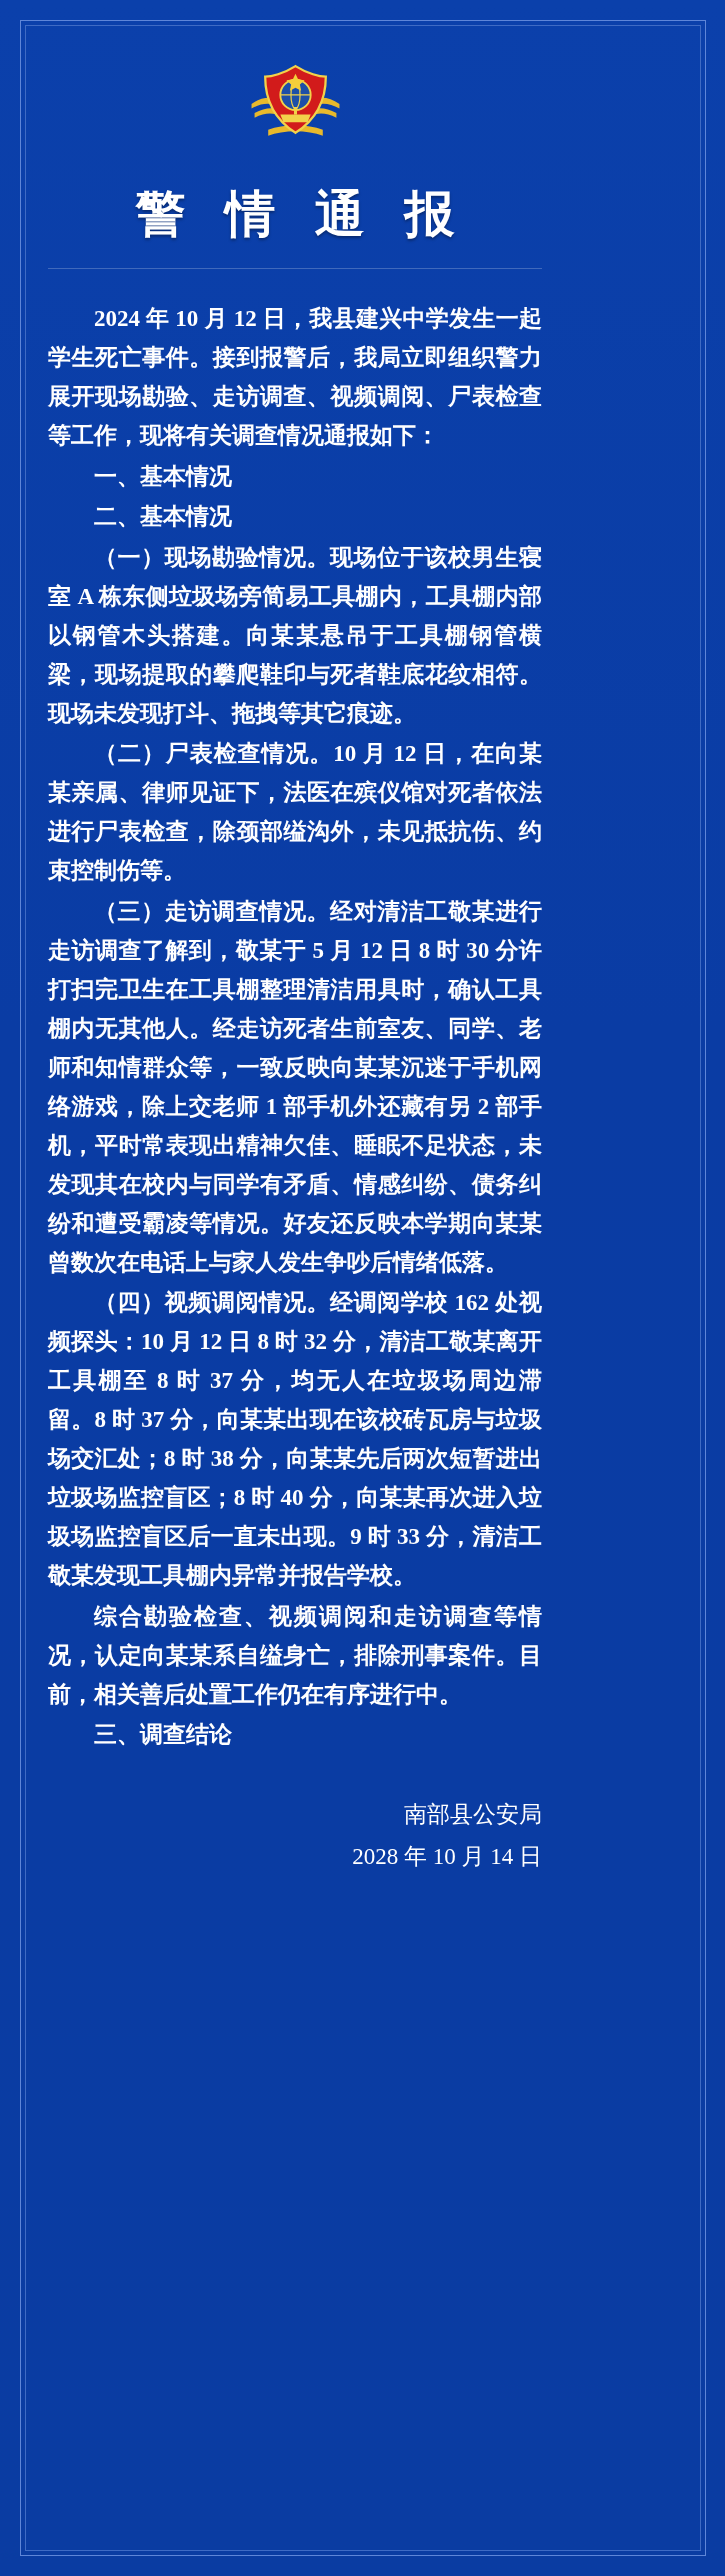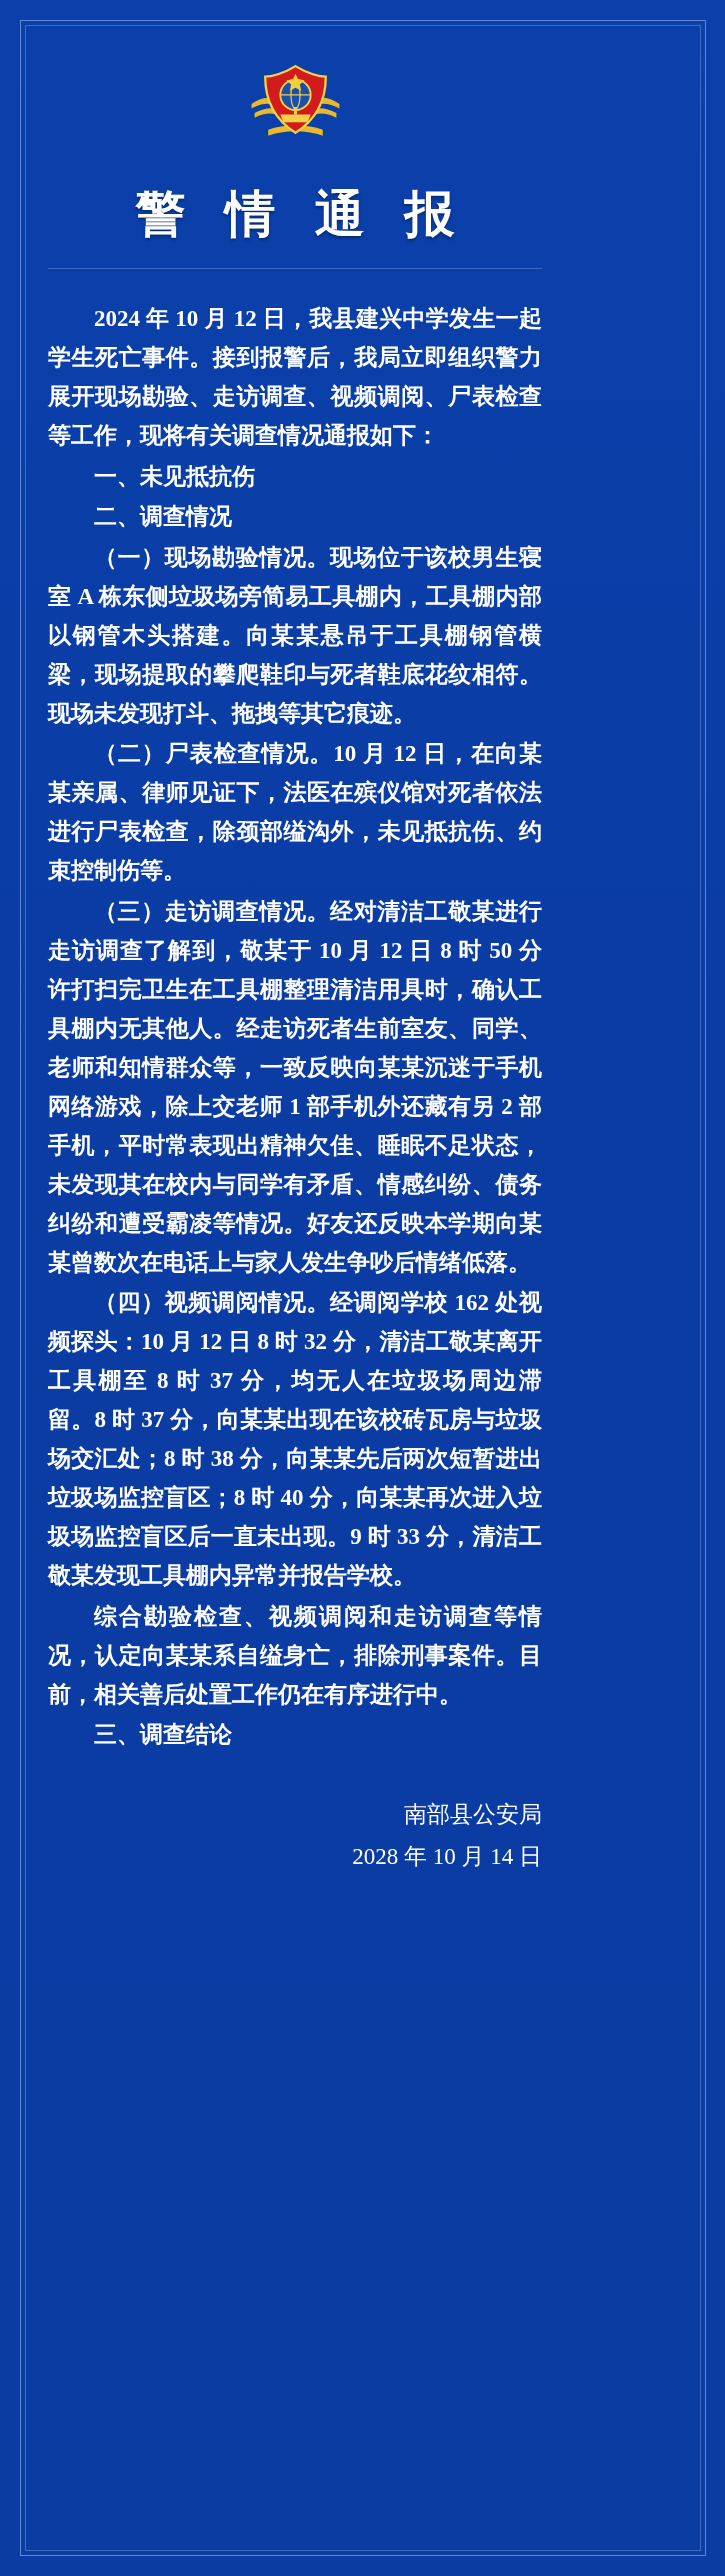--- a/index.html
+++ b/index.html
@@ -154,25 +154,25 @@
         </svg>
       </div>
     </div>
 
     <div class="title">警 情 通 报</div>
 
     <div class="divider"></div>
 
     <div class="body-text">
       <p class="para">2024 年 10 月 12 日，我县建兴中学发生一起学生死亡事件。接到报警后，我局立即组织警力展开现场勘验、走访调查、视频调阅、尸表检查等工作，现将有关调查情况通报如下：</p>
-      <p class="para heading">一、未见抵抗伤</p>
-      <p class="para heading">二、调查情况</p>
+      <p class="para heading">一、基本情况</p>
+      <p class="para heading">二、基本情况</p>
       <p class="para">（一）现场勘验情况。现场位于该校男生寝室 A 栋东侧垃圾场旁简易工具棚内，工具棚内部以钢管木头搭建。向某某悬吊于工具棚钢管横梁，现场提取的攀爬鞋印与死者鞋底花纹相符。现场未发现打斗、拖拽等其它痕迹。</p>
       <p class="para">（二）尸表检查情况。10 月 12 日，在向某某亲属、律师见证下，法医在殡仪馆对死者依法进行尸表检查，除颈部缢沟外，未见抵抗伤、约束控制伤等。</p>
-      <p class="para">（三）走访调查情况。经对清洁工敬某进行走访调查了解到，敬某于 10 月 12 日 8 时 50 分许打扫完卫生在工具棚整理清洁用具时，确认工具棚内无其他人。经走访死者生前室友、同学、老师和知情群众等，一致反映向某某沉迷于手机网络游戏，除上交老师 1 部手机外还藏有另 2 部手机，平时常表现出精神欠佳、睡眠不足状态，未发现其在校内与同学有矛盾、情感纠纷、债务纠纷和遭受霸凌等情况。好友还反映本学期向某某曾数次在电话上与家人发生争吵后情绪低落。</p>
+      <p class="para">（三）走访调查情况。经对清洁工敬某进行走访调查了解到，敬某于 5 月 12 日 8 时 30 分许打扫完卫生在工具棚整理清洁用具时，确认工具棚内无其他人。经走访死者生前室友、同学、老师和知情群众等，一致反映向某某沉迷于手机网络游戏，除上交老师 1 部手机外还藏有另 2 部手机，平时常表现出精神欠佳、睡眠不足状态，未发现其在校内与同学有矛盾、情感纠纷、债务纠纷和遭受霸凌等情况。好友还反映本学期向某某曾数次在电话上与家人发生争吵后情绪低落。</p>
       <p class="para">（四）视频调阅情况。经调阅学校 162 处视频探头：10 月 12 日 8 时 32 分，清洁工敬某离开工具棚至 8 时 37 分，均无人在垃圾场周边滞留。8 时 37 分，向某某出现在该校砖瓦房与垃圾场交汇处；8 时 38 分，向某某先后两次短暂进出垃圾场监控盲区；8 时 40 分，向某某再次进入垃圾场监控盲区后一直未出现。9 时 33 分，清洁工敬某发现工具棚内异常并报告学校。</p>
       <p class="para">综合勘验检查、视频调阅和走访调查等情况，认定向某某系自缢身亡，排除刑事案件。目前，相关善后处置工作仍在有序进行中。</p>
       <p class="para heading">三、调查结论</p>
     </div>
 
     <div class="sign">
       <div>南部县公安局</div>
       <div>2028 年 10 月 14 日</div>
     </div>
 

